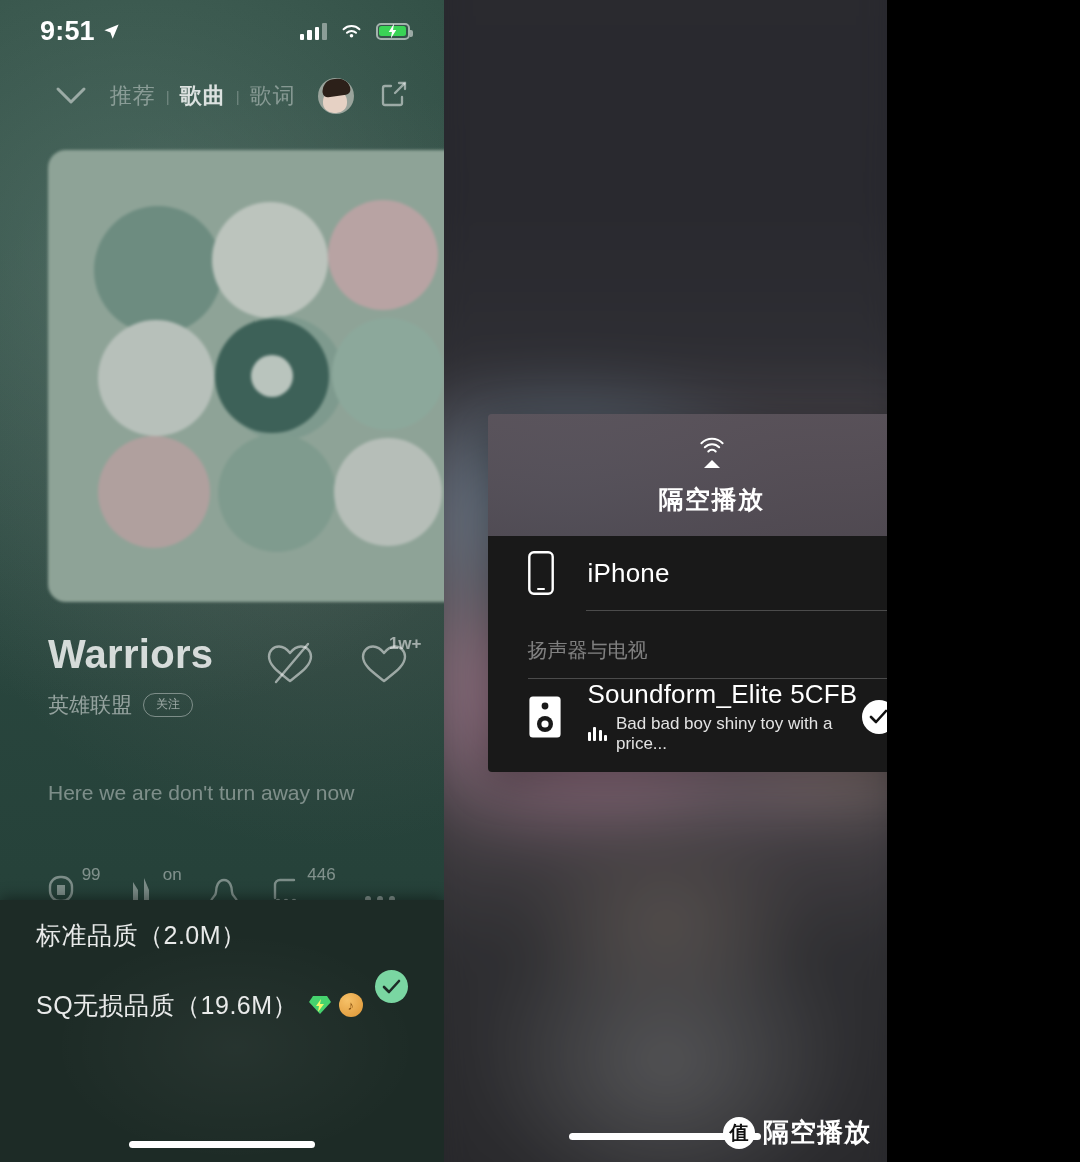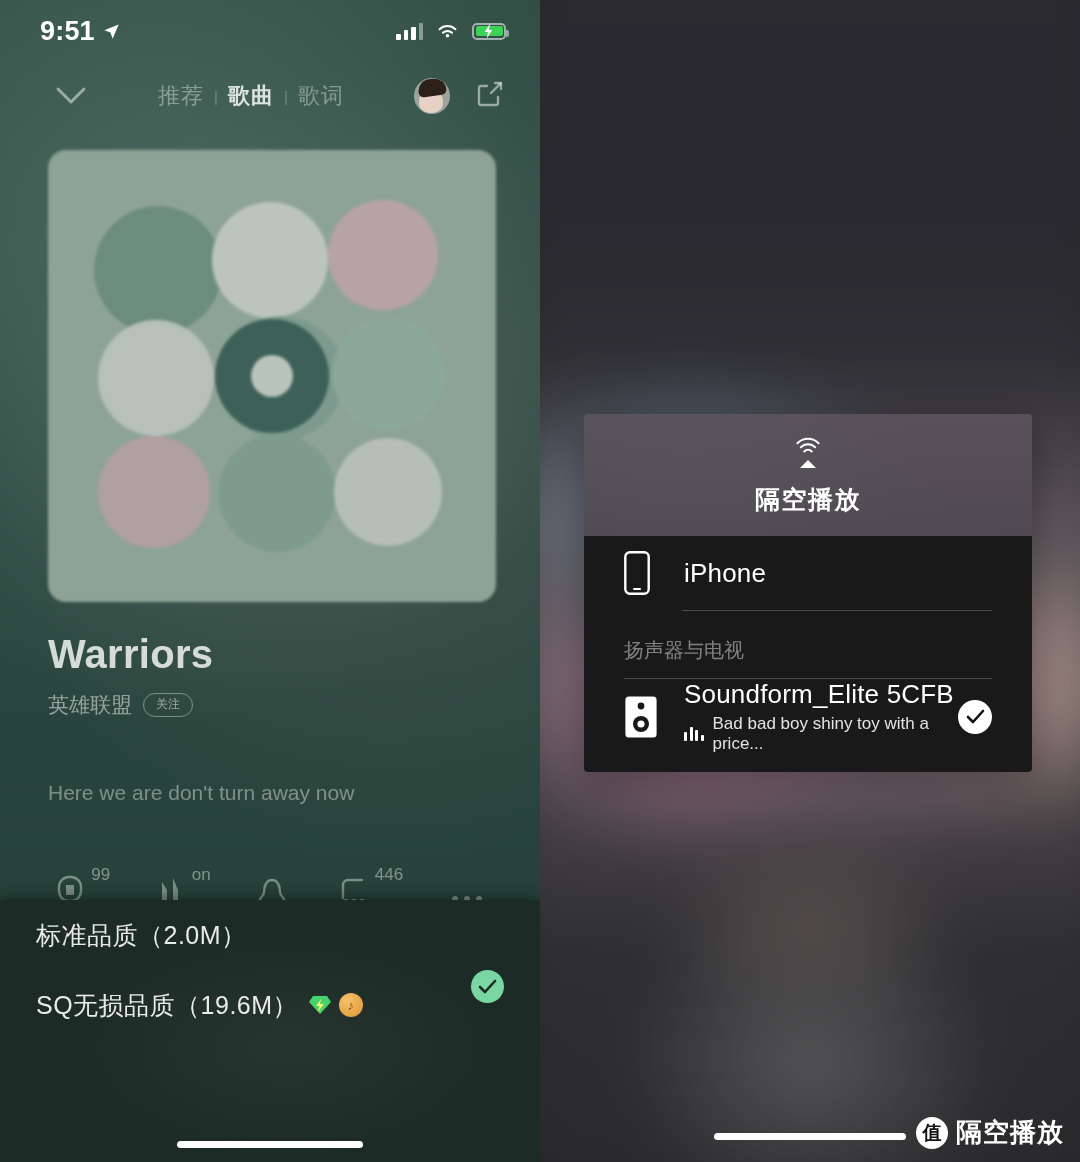--- a/index.html
+++ b/index.html
@@ -1,19 +1,19 @@
 <!DOCTYPE html>
 <html><head>
 <meta charset="utf-8">
 <style>
   * { margin:0; padding:0; box-sizing:border-box; }
   html,body { width:1080px; height:1162px; background:#000; overflow:hidden; }
   body { font-family:"Liberation Sans","DejaVu Sans",sans-serif; }
 
-  .screens { display:flex; width:1080px; height:1162px; }
+  .screens { display:flex; width:887px; height:1162px; }
 
   
   .phone-left {
     position:relative; width:540px; height:1162px;
     background:#2d4940; overflow:hidden;
   }
   .left-bg {
     position:absolute; inset:0;
     background:
       radial-gradient(circle at 30% 22%, rgba(120,150,140,.40) 0%, rgba(120,150,140,0) 48%),
@@ -251,20 +251,34 @@
 
     <div class="meta">
       <div class="meta-row">
         <div>
           <div class="song-title">Warriors</div>
           <div class="artist-row">
             <span class="artist">英雄联盟</span>
             <span class="follow-btn">关注</span>
           </div>
         </div>
+        <div class="hearts">
+          <span class="heart-ico">
+            <svg width="52" height="46" viewBox="0 0 52 46">
+              <path d="M26 41C16 33 5 26 5 16.5 5 10.7 9.6 6.5 15 6.5c4 0 8 2.6 11 6.5 3-3.9 7-6.5 11-6.5 5.4 0 10 4.2 10 10C47 26 36 33 26 41z" stroke="rgba(255,255,255,.52)" stroke-width="2.4" fill="none" stroke-linejoin="round"></path>
+              <path d="M44 4 12 42" stroke="rgba(255,255,255,.52)" stroke-width="2.4" fill="none" stroke-linecap="round"></path>
+            </svg>
+          </span>
+          <span class="heart-ico">
+            <svg width="52" height="46" viewBox="0 0 52 46">
+              <path d="M26 41C16 33 5 26 5 16.5 5 10.7 9.6 6.5 15 6.5c4 0 8 2.6 11 6.5 3-3.9 7-6.5 11-6.5 5.4 0 10 4.2 10 10C47 26 36 33 26 41z" stroke="rgba(255,255,255,.52)" stroke-width="2.4" fill="none" stroke-linejoin="round"></path>
+            </svg>
+            <span class="like-count">1w+</span>
+          </span>
+        </div>
       </div>
       <div class="lyric">Here we are don't turn away now</div>
     </div>
 
     <div class="ctrl-strip">
       <span class="ctrl-item">
         <svg width="40" height="40" viewBox="0 0 40 40">
           <rect x="9" y="9" width="22" height="24" rx="10" stroke="rgba(255,255,255,.40)" stroke-width="2.4" fill="none"></rect>
           <rect x="16" y="17" width="8" height="10" fill="rgba(255,255,255,.40)"></rect>
         </svg>

